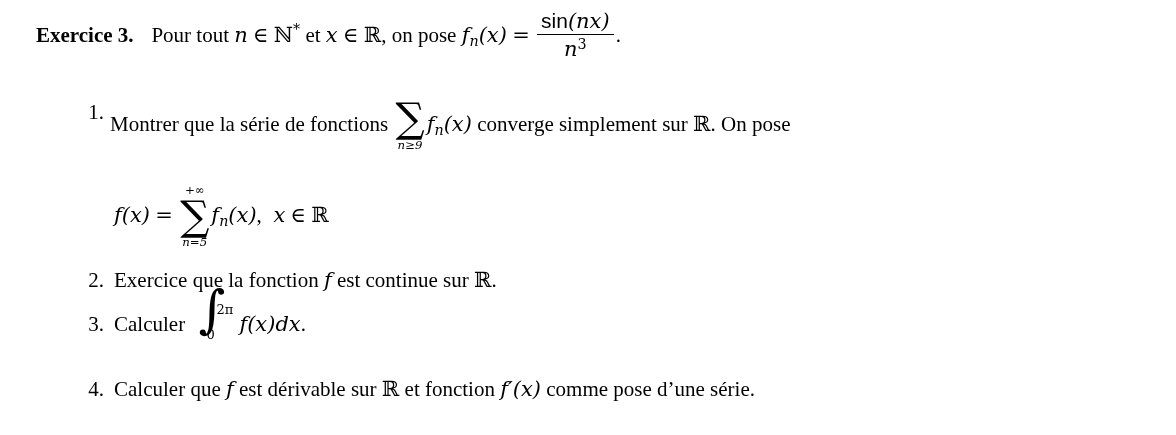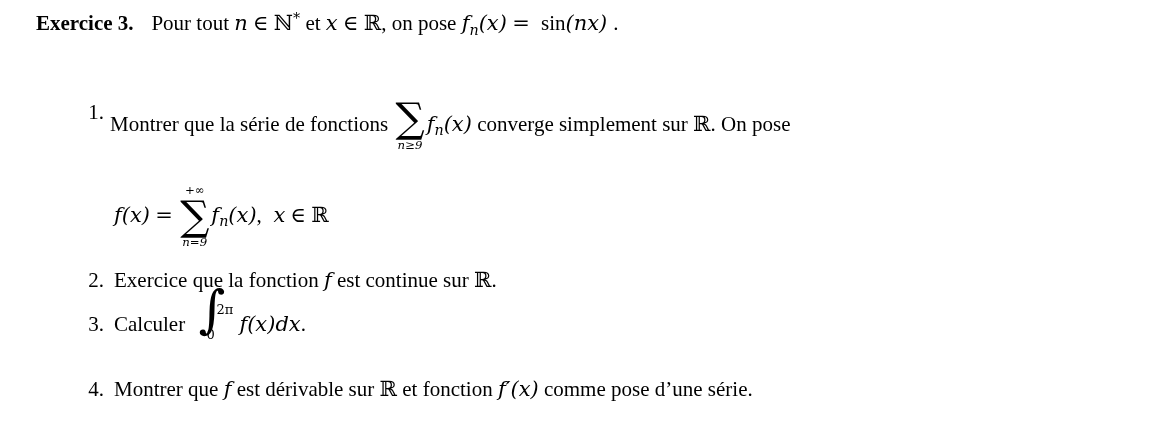--- a/index.html
+++ b/index.html
@@ -16,21 +16,21 @@
   }
   .page {
     position: relative;
     width: 1176px;
     height: 435px;
     border-radius: 30px;
   }
 
   
   .mi { font-family: "DejaVu Serif", serif; font-style: italic; }
-  .mn { font-family: Liberation Serif, serif; font-style: normal; }
+  .mn { font-family: Liberation Sans, sans-serif; font-style: normal; }
   .mo { font-family: "DejaVu Serif", serif; font-style: normal; }
   .bb { font-family: "DejaVu Serif", serif; font-style: normal; }
 
   .sub {
     font-size: 0.68em;
     vertical-align: -0.32em;
     font-style: italic;
     font-family: "DejaVu Serif", serif;
   }
   .sup {
@@ -185,20 +185,21 @@
     <span class="bb">ℕ</span><span class="sup sup-up">*</span>
     <span class="text">et</span>
     <span class="mi">x</span>
     <span class="mo">∈</span>
     <span class="bb">ℝ</span><span>,</span>
     <span class="text">on pose</span>
     <span class="mi">f</span><span class="sub">n</span><span class="mi">(x)</span>
     <span class="mo">=</span>
     <span class="frac">
       <span class="num"><span class="mn">sin</span><span class="mi">(nx)</span></span>
+      <span class="den"><span class="mi">n</span><span class="sup sup-up">3</span></span>
     </span><span>.</span>
   </div>
 
   <div class="item" id="item1">
     <span class="num-label">1.</span>
     <span class="body">
       <span>Montrer que la série de fonctions</span>
       <span class="sumop">
         <span class="sigma">∑</span>
         <span class="lim-bot">n≥9</span>
@@ -207,21 +208,21 @@
       <span class="bb">ℝ</span><span>. On pose</span>
     </span>
   </div>
 
   <div id="eq-f">
     <span class="mi">f</span><span class="mi">(x)</span>
     <span class="mo">=</span>
     <span class="sumop">
       <span class="lim-top">+∞</span>
       <span class="sigma">∑</span>
-      <span class="lim-bot">n=9</span>
+      <span class="lim-bot">n=5</span>
     </span><span class="mi">f</span><span class="sub">n</span><span class="mi">(x)</span><span>,</span>
     <span class="spc"></span><span class="mi">x</span>
     <span class="mo">∈</span>
     <span class="bb">ℝ</span>
   </div>
 
   <div class="item" id="item2">
     <span class="num-label">2.</span>
     <span class="body">
       <span>Exercice que la fonction</span>
@@ -239,21 +240,21 @@
         <span class="glyph">∫</span>
         <span class="up-lim">2π</span>
         <span class="lo-lim">0</span>
       </span><span class="mi">f</span><span class="mi">(x)</span><span class="mi">dx</span><span>.</span>
     </span>
   </div>
 
   <div class="item" id="item4">
     <span class="num-label">4.</span>
     <span class="body">
-      <span>Montrer que</span>
+      <span>Calculer que</span>
       <span class="mi">f</span>
       <span>est dérivable sur</span>
       <span class="bb">ℝ</span>
       <span>et fonction</span>
       <span class="mi">f</span><span class="mi">′</span><span class="mi">(x)</span>
       <span>comme pose d’une série.</span>
     </span>
   </div>
 
 </div>

